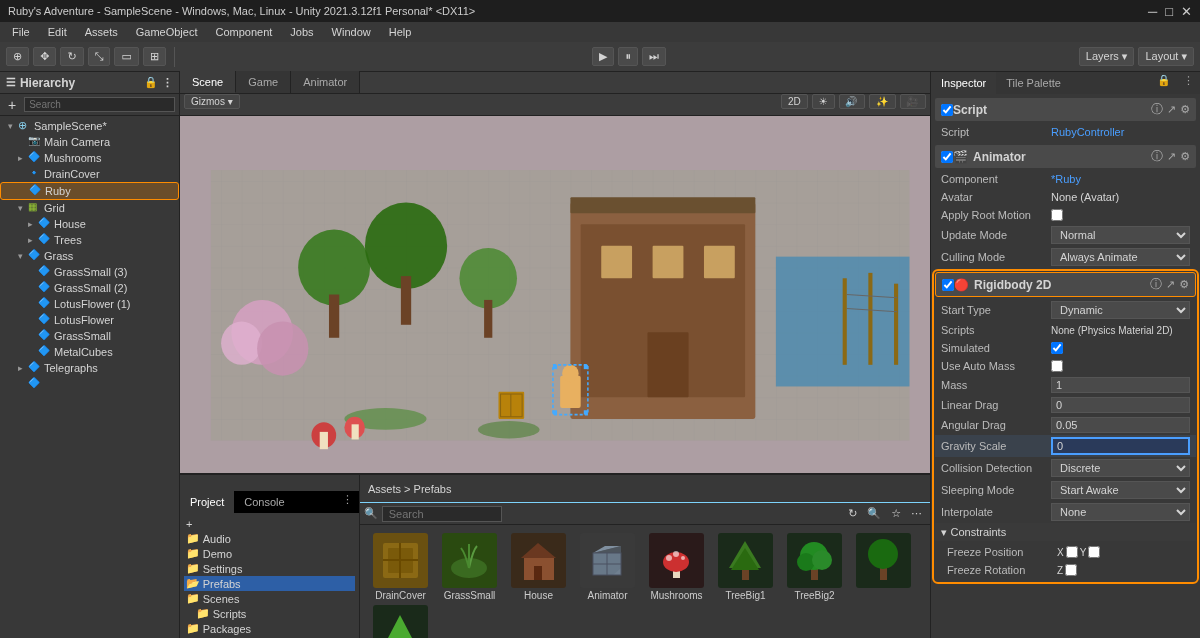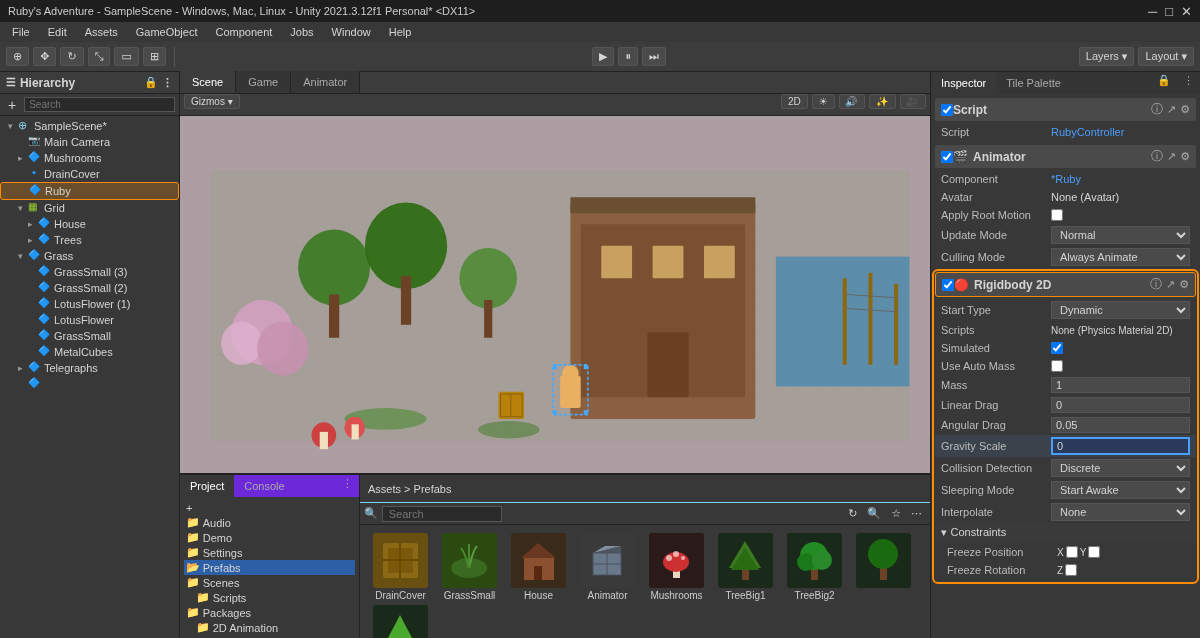--- a/index.html
+++ b/index.html
@@ -40,21 +40,21 @@
     #center { flex: 1; display: flex; flex-direction: column; }
     #view-tabs { background: #3c3c3c; height: 22px; display: flex; align-items: flex-end; border-bottom: 1px solid #222; }
     .view-tab { padding: 2px 12px; cursor: pointer; font-size: 11px; color: #aaa; background: #353535; border-right: 1px solid #222; height: 22px; display: flex; align-items: center; }
     .view-tab.active { background: #3c3c3c; color: #fff; border-bottom: 1px solid #3c3c3c; }
     #view-toolbar { background: #3c3c3c; height: 22px; display: flex; align-items: flex-start; padding: 0 4px; gap: 4px; border-bottom: 1px solid #222; }
     #scene-view { flex: 1; background: #5a5a5a; position: relative; overflow: hidden; }
     
     
     #bottom { height: 165px; display: flex; background: #383838; border-top: 2px solid #222; }
     #project-console { width: 180px; border-right: 1px solid #222; display: flex; flex-direction: column; }
-    #project-tabs { display: flex; background: #6d28d9; height: 22px; }
+    #project-tabs { display: flex; background: #000000; height: 22px; margin-top: 16px; }
     .project-tab { padding: 2px 10px; cursor: pointer; font-size: 11px; color: #aaa; display: flex; align-items: center; }
     .project-tab.active { background: #383838; color: #fff; }
     #project-content { flex: 1; overflow-y: auto; padding: 4px; }
     .proj-folder { display: flex; align-items: center; gap: 3px; padding: 1px 2px; cursor: pointer; font-size: 11px; }
     
     
     #asset-area { flex: 1; display: flex; flex-direction: column; }
     #asset-breadcrumb { background: #383838; height: 28px; display: flex; align-items: center; padding: 0 8px; border-bottom: 1px solid #7dd3fc; font-size: 11px; gap: 4px; }
     #asset-search { background: #383838; height: 22px; display: flex; align-items: center; padding: 0 4px; border-bottom: 1px solid #222; }
     #asset-search input { background: #2a2a2a; border: 1px solid #555; color: #d4d4d4; padding: 1px 6px; font-size: 11px; width: 120px; }

